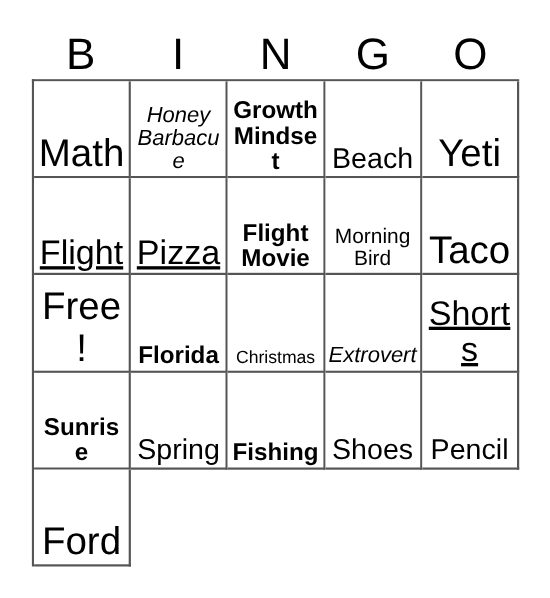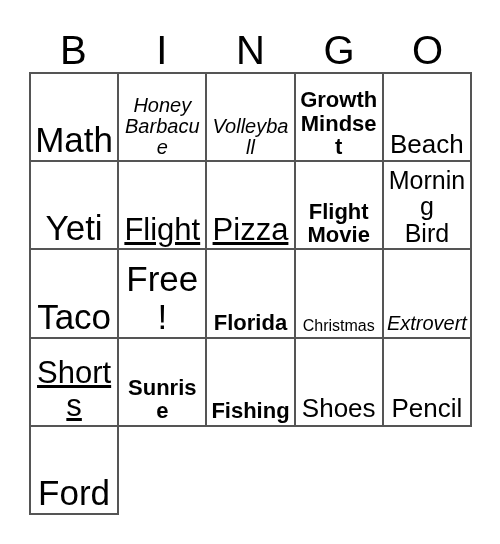--- a/index.html
+++ b/index.html
@@ -78,21 +78,21 @@
     text-align: center;
     color: #000000;
     line-height: 1.06;
     word-wrap: break-word;
     white-space: pre-line;
   }
 
   
   .fs-xs  { font-size: 16px; }
   .fs-sm  { font-size: 20px; font-style: italic; }
-  .fs-md  { font-size: 25px; }
+  .fs-md  { font-size: 19px; }
   .fs-lg  { font-size: 22px; font-weight: bold; }
   .fs-xl  { font-size: 26px; }
   .fs-xxl { font-size: 31px; text-decoration: underline; }
   .fs-max { font-size: 35px; }
 </style>
 </head>
 <body>
 
 <div id="card">
 
@@ -104,23 +104,20 @@
     <div class="header-letter">O</div>
   </div>
 
   <div id="bingo-grid">
       <div class="cell">
         <span class="cell-text fs-max">Math</span>
       </div>
       <div class="cell">
         <span class="cell-text fs-sm">Honey
 Barbacue</span>
-      </div>
-      <div class="cell">
-        <span class="cell-text fs-sm">Volleyball</span>
       </div>
       <div class="cell">
         <span class="cell-text fs-lg">Growth
 Mindset</span>
       </div>
       <div class="cell">
         <span class="cell-text fs-xl">Beach</span>
       </div>
       <div class="cell">
         <span class="cell-text fs-max">Yeti</span>
@@ -154,20 +151,23 @@
       <div class="cell">
         <span class="cell-text fs-sm">Extrovert</span>
       </div>
       <div class="cell">
         <span class="cell-text fs-xxl">Shorts</span>
       </div>
       <div class="cell">
         <span class="cell-text fs-lg">Sunrise</span>
       </div>
       <div class="cell">
+        <span class="cell-text fs-xl">Spring</span>
+      </div>
+      <div class="cell">
         <span class="cell-text fs-lg">Fishing</span>
       </div>
       <div class="cell">
         <span class="cell-text fs-xl">Shoes</span>
       </div>
       <div class="cell">
         <span class="cell-text fs-xl">Pencil</span>
       </div>
       <div class="cell">
         <span class="cell-text fs-max">Ford</span>

